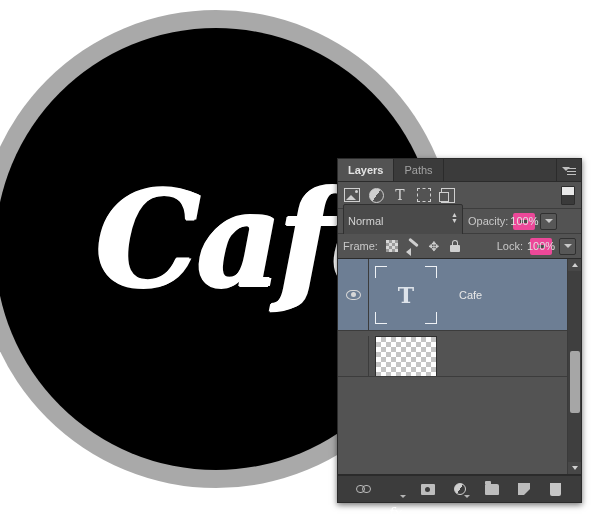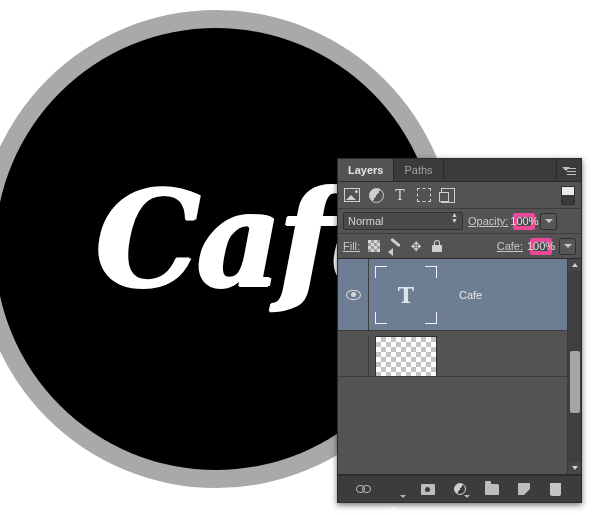--- a/index.html
+++ b/index.html
@@ -99,25 +99,25 @@
     border:1px solid #2d2d2d;border-radius:1px;
   }
 
   
   .blendrow{
     height:24px;display:flex;align-items:center;padding:0 5px;gap:5px;
     background:#535353;border-bottom:1px solid #3d3d3d;flex:0 0 auto;
   }
   .blend-select{
     width:120px;height:18px;background:#4a4a4a;border:1px solid #303030;border-radius:2px;
-    display:flex;align-items:center;padding:0 4px;color:#d2d2d2;font-size:11px;box-sizing:border-box;
-  }
-  .lbl{font-size:11px;color:#c8c8c8;white-space:nowrap;text-decoration:underline;}
+    display:flex;align-items:center;padding:16px 4px;color:#d2d2d2;font-size:11px;box-sizing:border-box;
+  }
+  .lbl{font-size:11px;color:#c8c8c8;white-space:nowrap;}
   .numfield{
-    width:22px;height:17px;background:#4a4a4a;border:4px solid #ec4899;border-radius:2px;
+    width:22px;height:17px;background:#4a4a4a;border:7px solid #ec4899;border-radius:2px;
     display:flex;align-items:center;justify-content:center;color:#e0e0e0;font-size:11px;box-sizing:border-box;
   }
   .stepper{
     width:17px;height:17px;background:#575757;border:1px solid #303030;border-radius:2px;
     display:flex;align-items:center;justify-content:center;box-sizing:border-box;
   }
   .caret-d{width:0;height:0;border-left:4px solid transparent;border-right:4px solid transparent;border-top:4px solid #c8c8c8;}
 
   
   .lockrow{
@@ -274,34 +274,34 @@
         </span>
     </div>
     <span class="lbl">Opacity:</span>
     <div class="numfield">100%</div>
     <div class="stepper">
         <span class="caret-d"></span>
       </div>
   </div>
 
   <div class="lockrow">
-    <span class="lbl">Fill:</span>
+    <span class="lbl">Frame:</span>
     <div class="lk">
         <span class="lk-checker"></span>
       </div>
     <div class="lk">
         <span class="lk-brush"></span>
       </div>
     <div class="lk">
         <span class="lk-move">✥</span>
       </div>
     <div class="lk">
         <span class="lk-lock"></span>
       </div>
-    <span class="lbl" style="margin-left:auto">Cafe:</span>
+    <span class="lbl" style="margin-left:auto">Lock:</span>
     <div class="numfield">100%</div>
     <div class="stepper">
         <span class="caret-d"></span>
       </div>
   </div>
 
   <div class="layerlist">
 
     <div class="layer-row selected">
       <div class="eye-cell">

